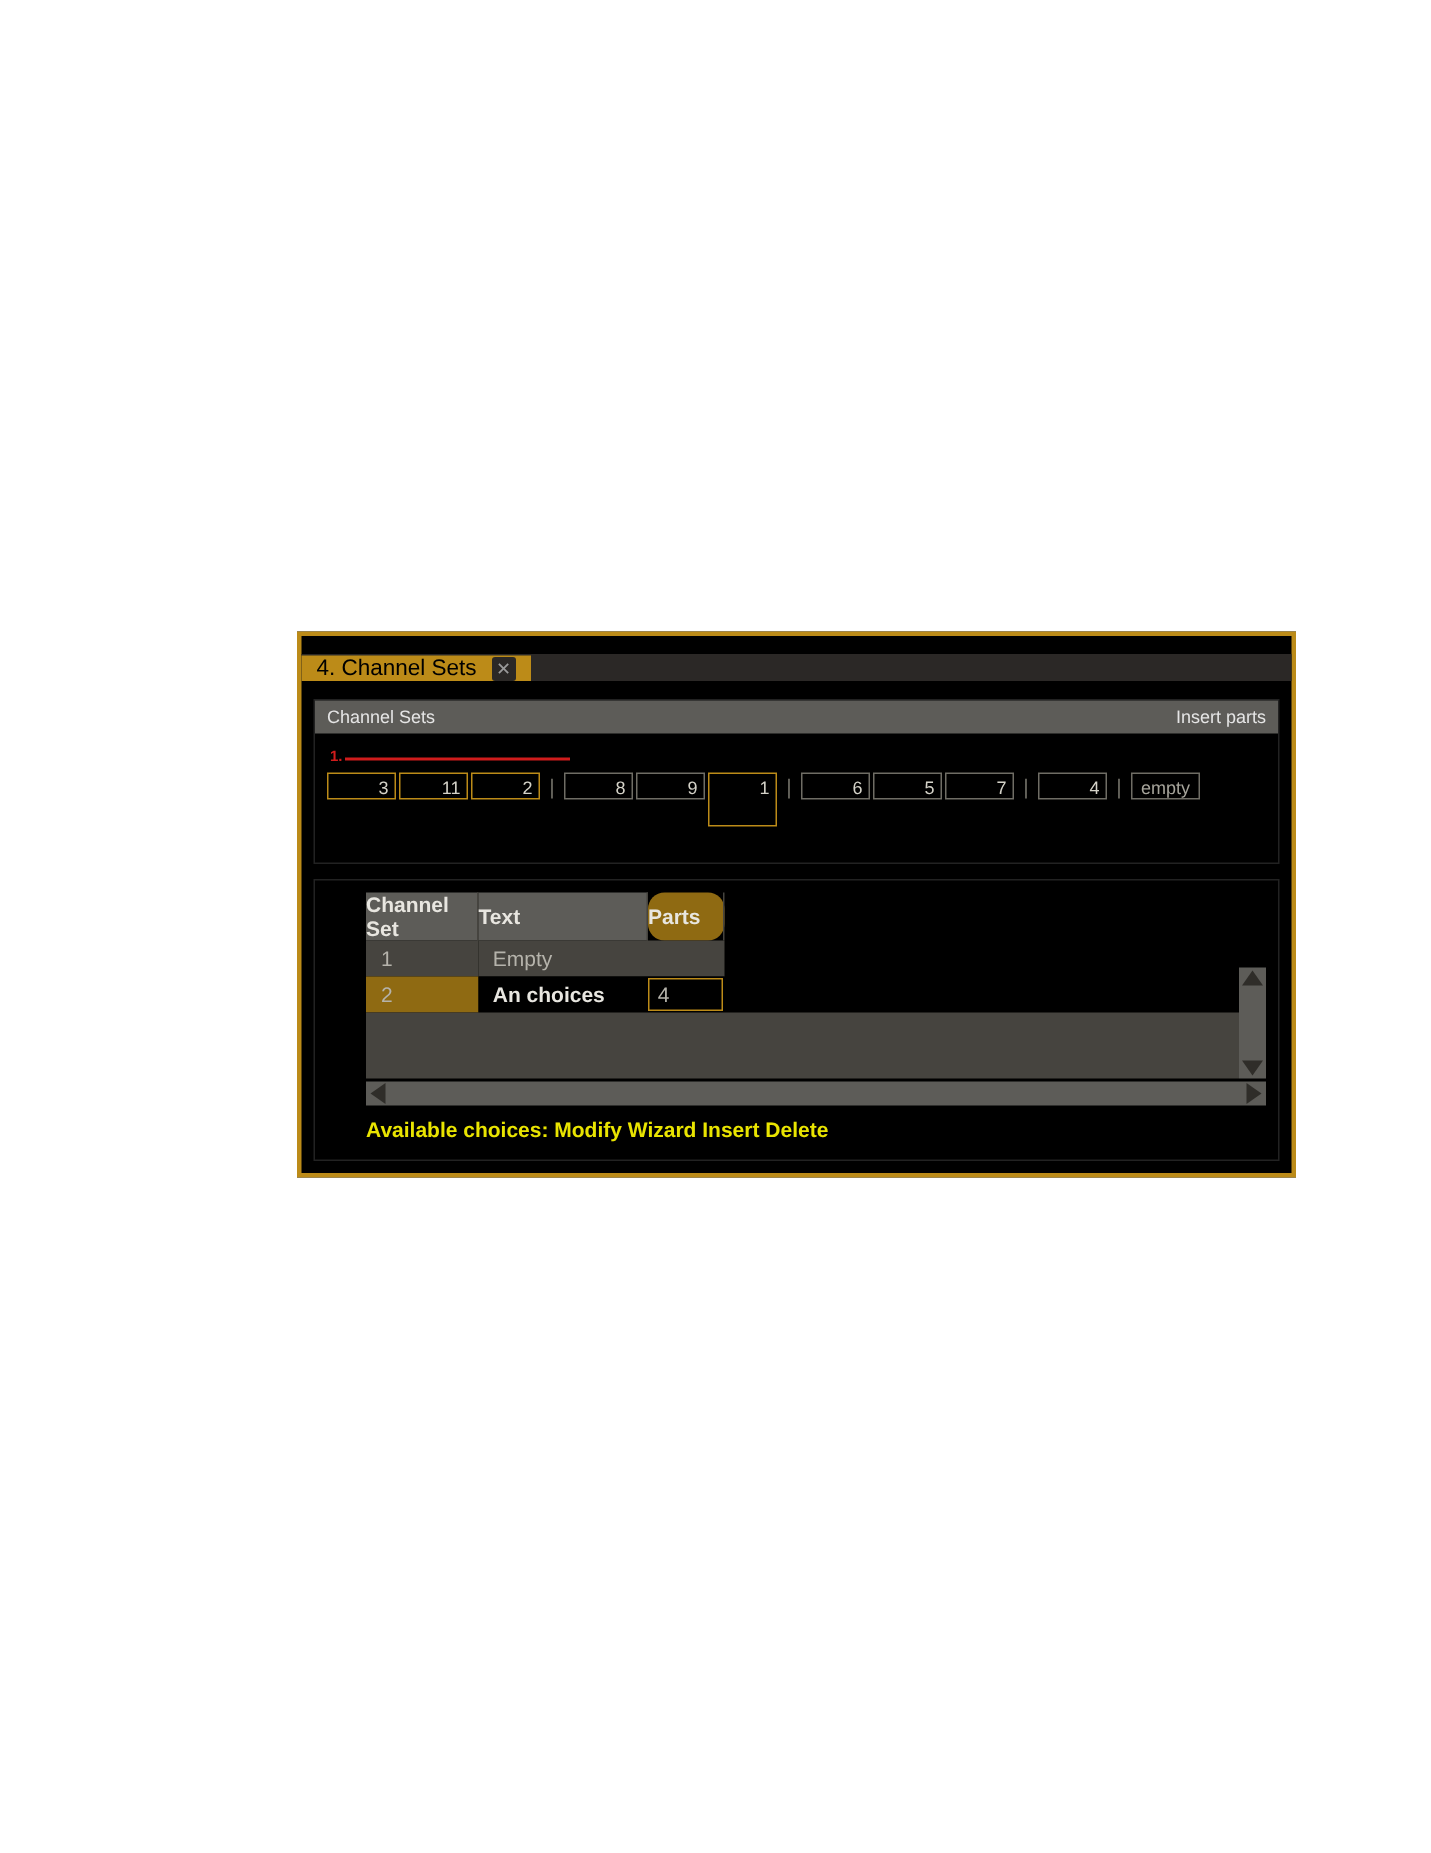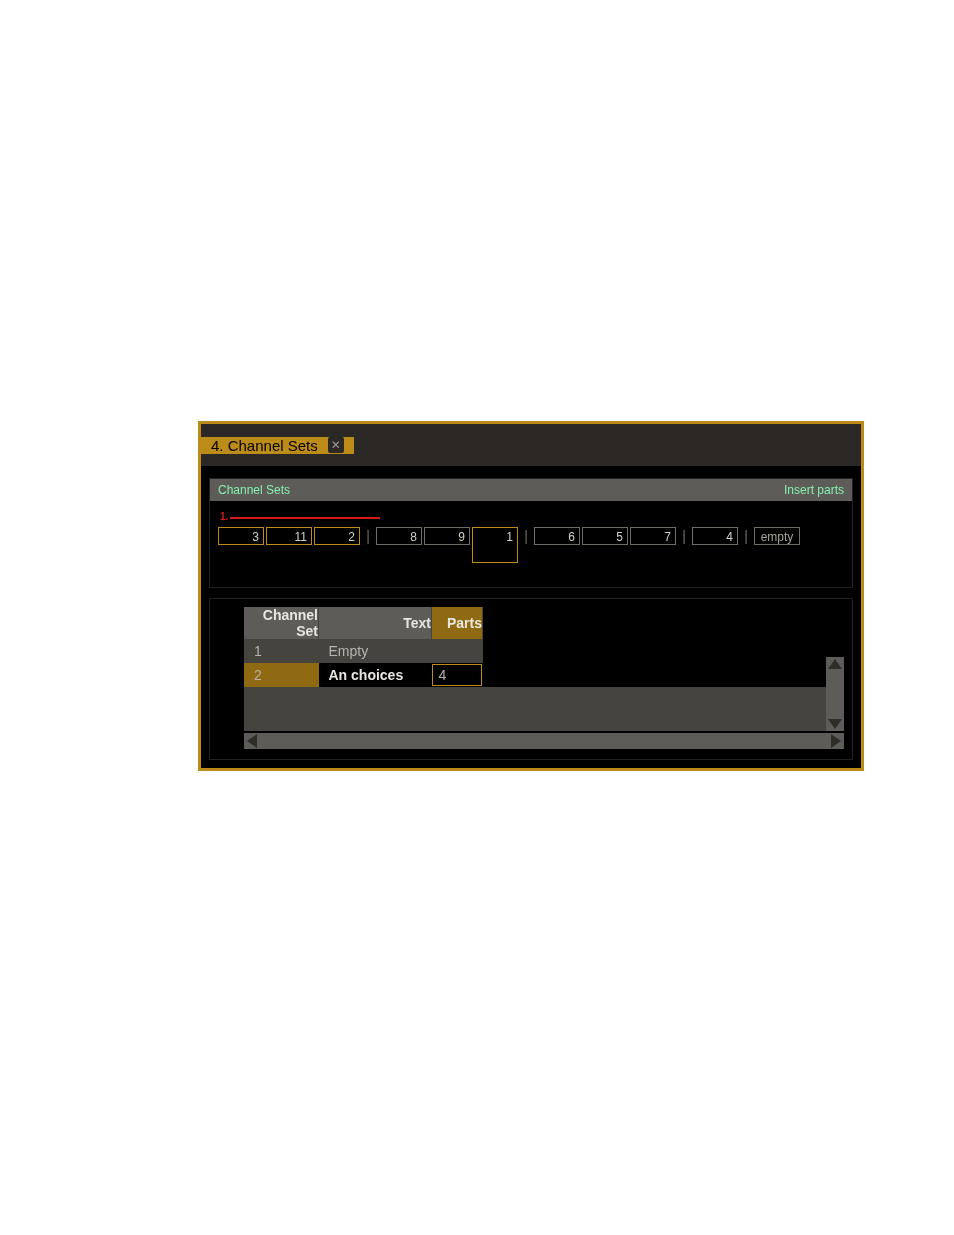--- a/index.html
+++ b/index.html
@@ -13,24 +13,25 @@
   .outer {
     position: absolute;
     left: 198px;
     top: 421px;
     width: 666px;
     border: 3px solid #bc8b18;
     background: #000000;
     box-sizing: border-box;
   }
   .tabbar {
-    height: 42px;
+    height: 18px;
     background: #2b2826;
     display: flex;
-    align-items: center;
+    align-items: flex-end;
+    margin-top: 12px;
   }
   .tab {
     background: #bc8b18;
     color: #000000;
     display: flex;
     align-items: center;
     padding: 0 10px;
     font-size: 15px;
     font-weight: 500;
   }
@@ -45,21 +46,21 @@
     text-align: center;
     border-radius: 2px;
   }
   .inner {
     margin: 12px 8px 10px 8px;
     background: #000000;
     border: 1px solid #222;
   }
   .hdrbar {
     background: #5d5c58;
-    color: #86efac;
+    color: #e5e5e5;
     font-size: 12px;
     padding: 4px 8px;
     display: flex;
     justify-content: space-between;
   }
   .slots-wrap {
     padding: 26px 8px 40px 8px;
     position: relative;
   }
   .redlabel {
@@ -130,21 +131,21 @@
     padding-left: 26px;
   }
   .grid {
     border-collapse: collapse;
     font-size: 14px;
   }
   .grid th, .grid td { padding: 0; }
   .th {
     background: #5d5c58;
     color: #e8e6e0;
-    text-align: right;
+    text-align: left;
     padding: 6px 10px;
     font-weight: 600;
     border-right: 1px solid #46443f;
   }
   .th.parts { background: #8f6a12; }
   .row1 td { background: #46443f; color: #b5b3ab; padding: 4px 10px; }
   .row2 td { background: #000000; color: #e8e6e0; padding: 4px 10px; font-weight: 600; }
   .row2 .idcell { background: #8f6a12; color: #b5b3ab; font-weight: normal; }
   .partscell {
     padding: 0 !important;
@@ -208,21 +209,21 @@
     margin-right: 0;
   }
   .choices {
     color: #e9e400;
     font-size: 14px;
     font-weight: 700;
     padding: 8px 0 2px 26px;
   }
   .col-chset { width: 74px; }
   .col-text  { width: 112px; margin-top: 32px; }
-  .col-parts { width: 50px; }
+  .col-parts { width: 50px; border-radius: 11px; }
 </style>
 </head>
 <body>
 
 <div class="outer">
 
   <div class="tabbar">
     <div class="tab">
       <span>4. Channel Sets</span>
       <span class="close">✕</span>
@@ -285,15 +286,16 @@
       <div class="filler" style="margin-right:18px;"></div>
       <div class="vscroll">
         <div class="arrow up"></div>
         <div class="arrow down"></div>
       </div>
     </div>
     <div class="hscroll">
       <div class="arrow left"></div>
       <div class="arrow right"></div>
     </div>
+    <div class="choices">Available choices: Modify Wizard Insert Delete</div>
   </div>
 
 </div>
 
 </body></html>

